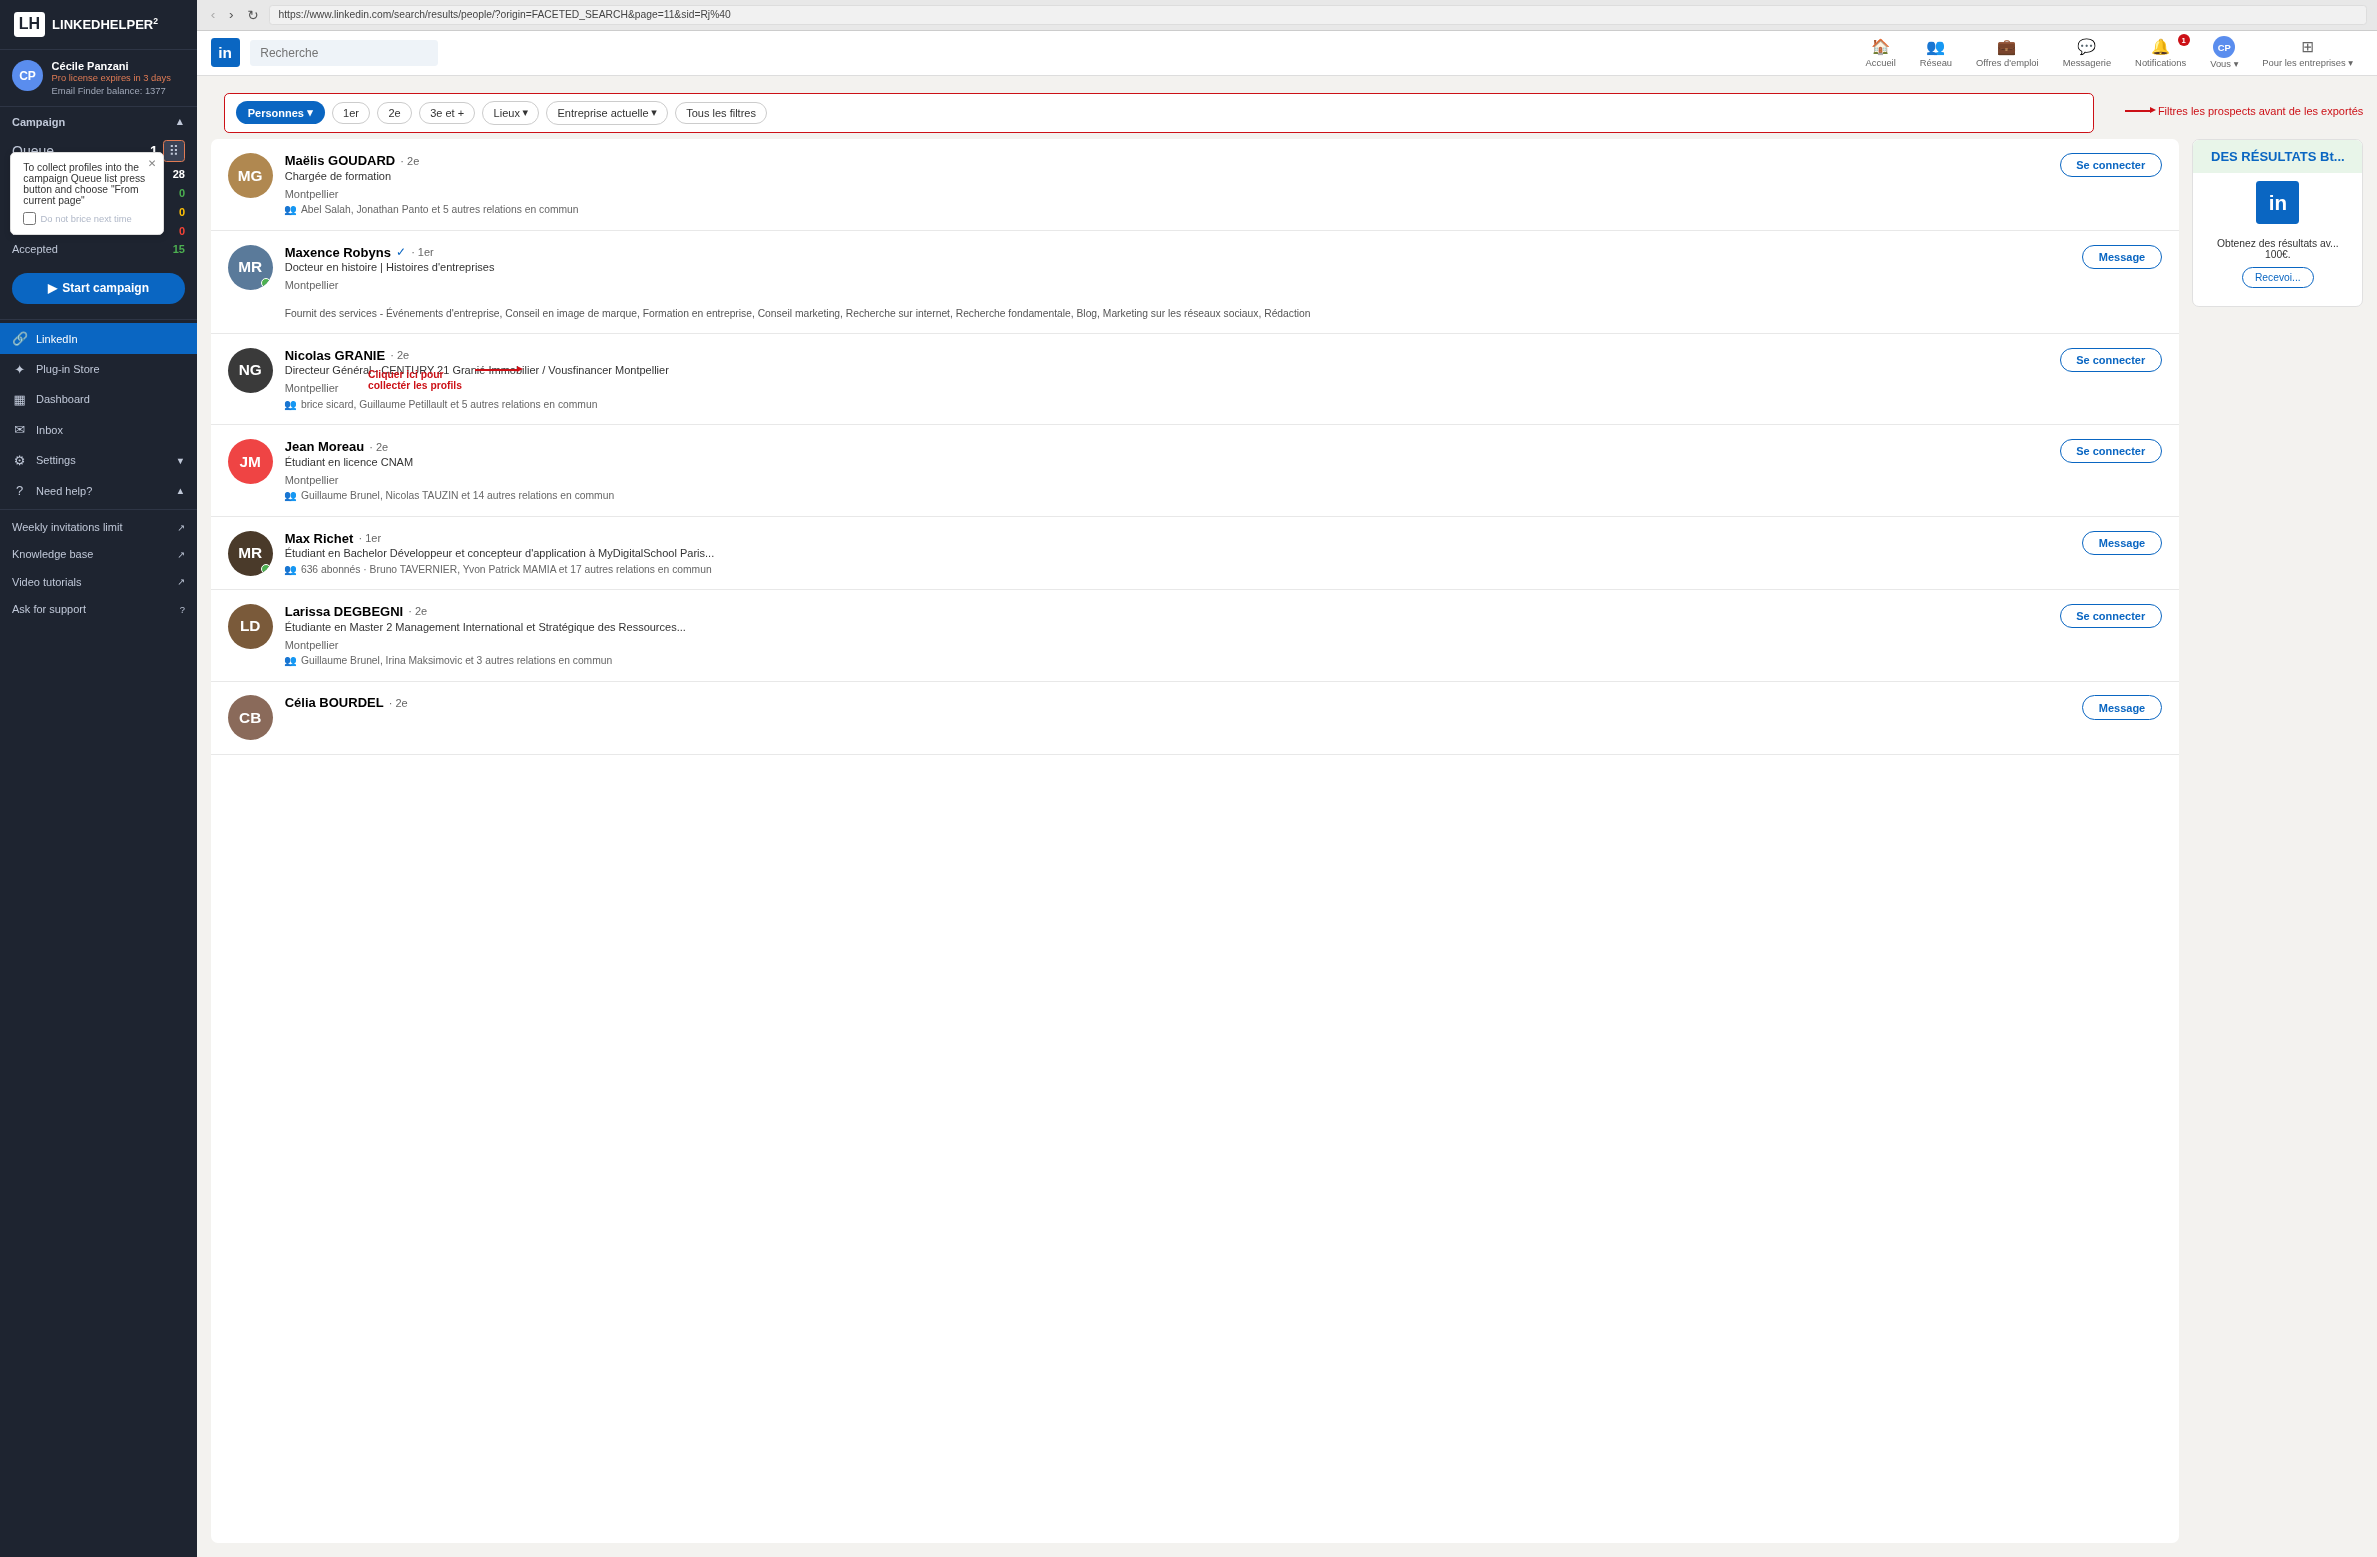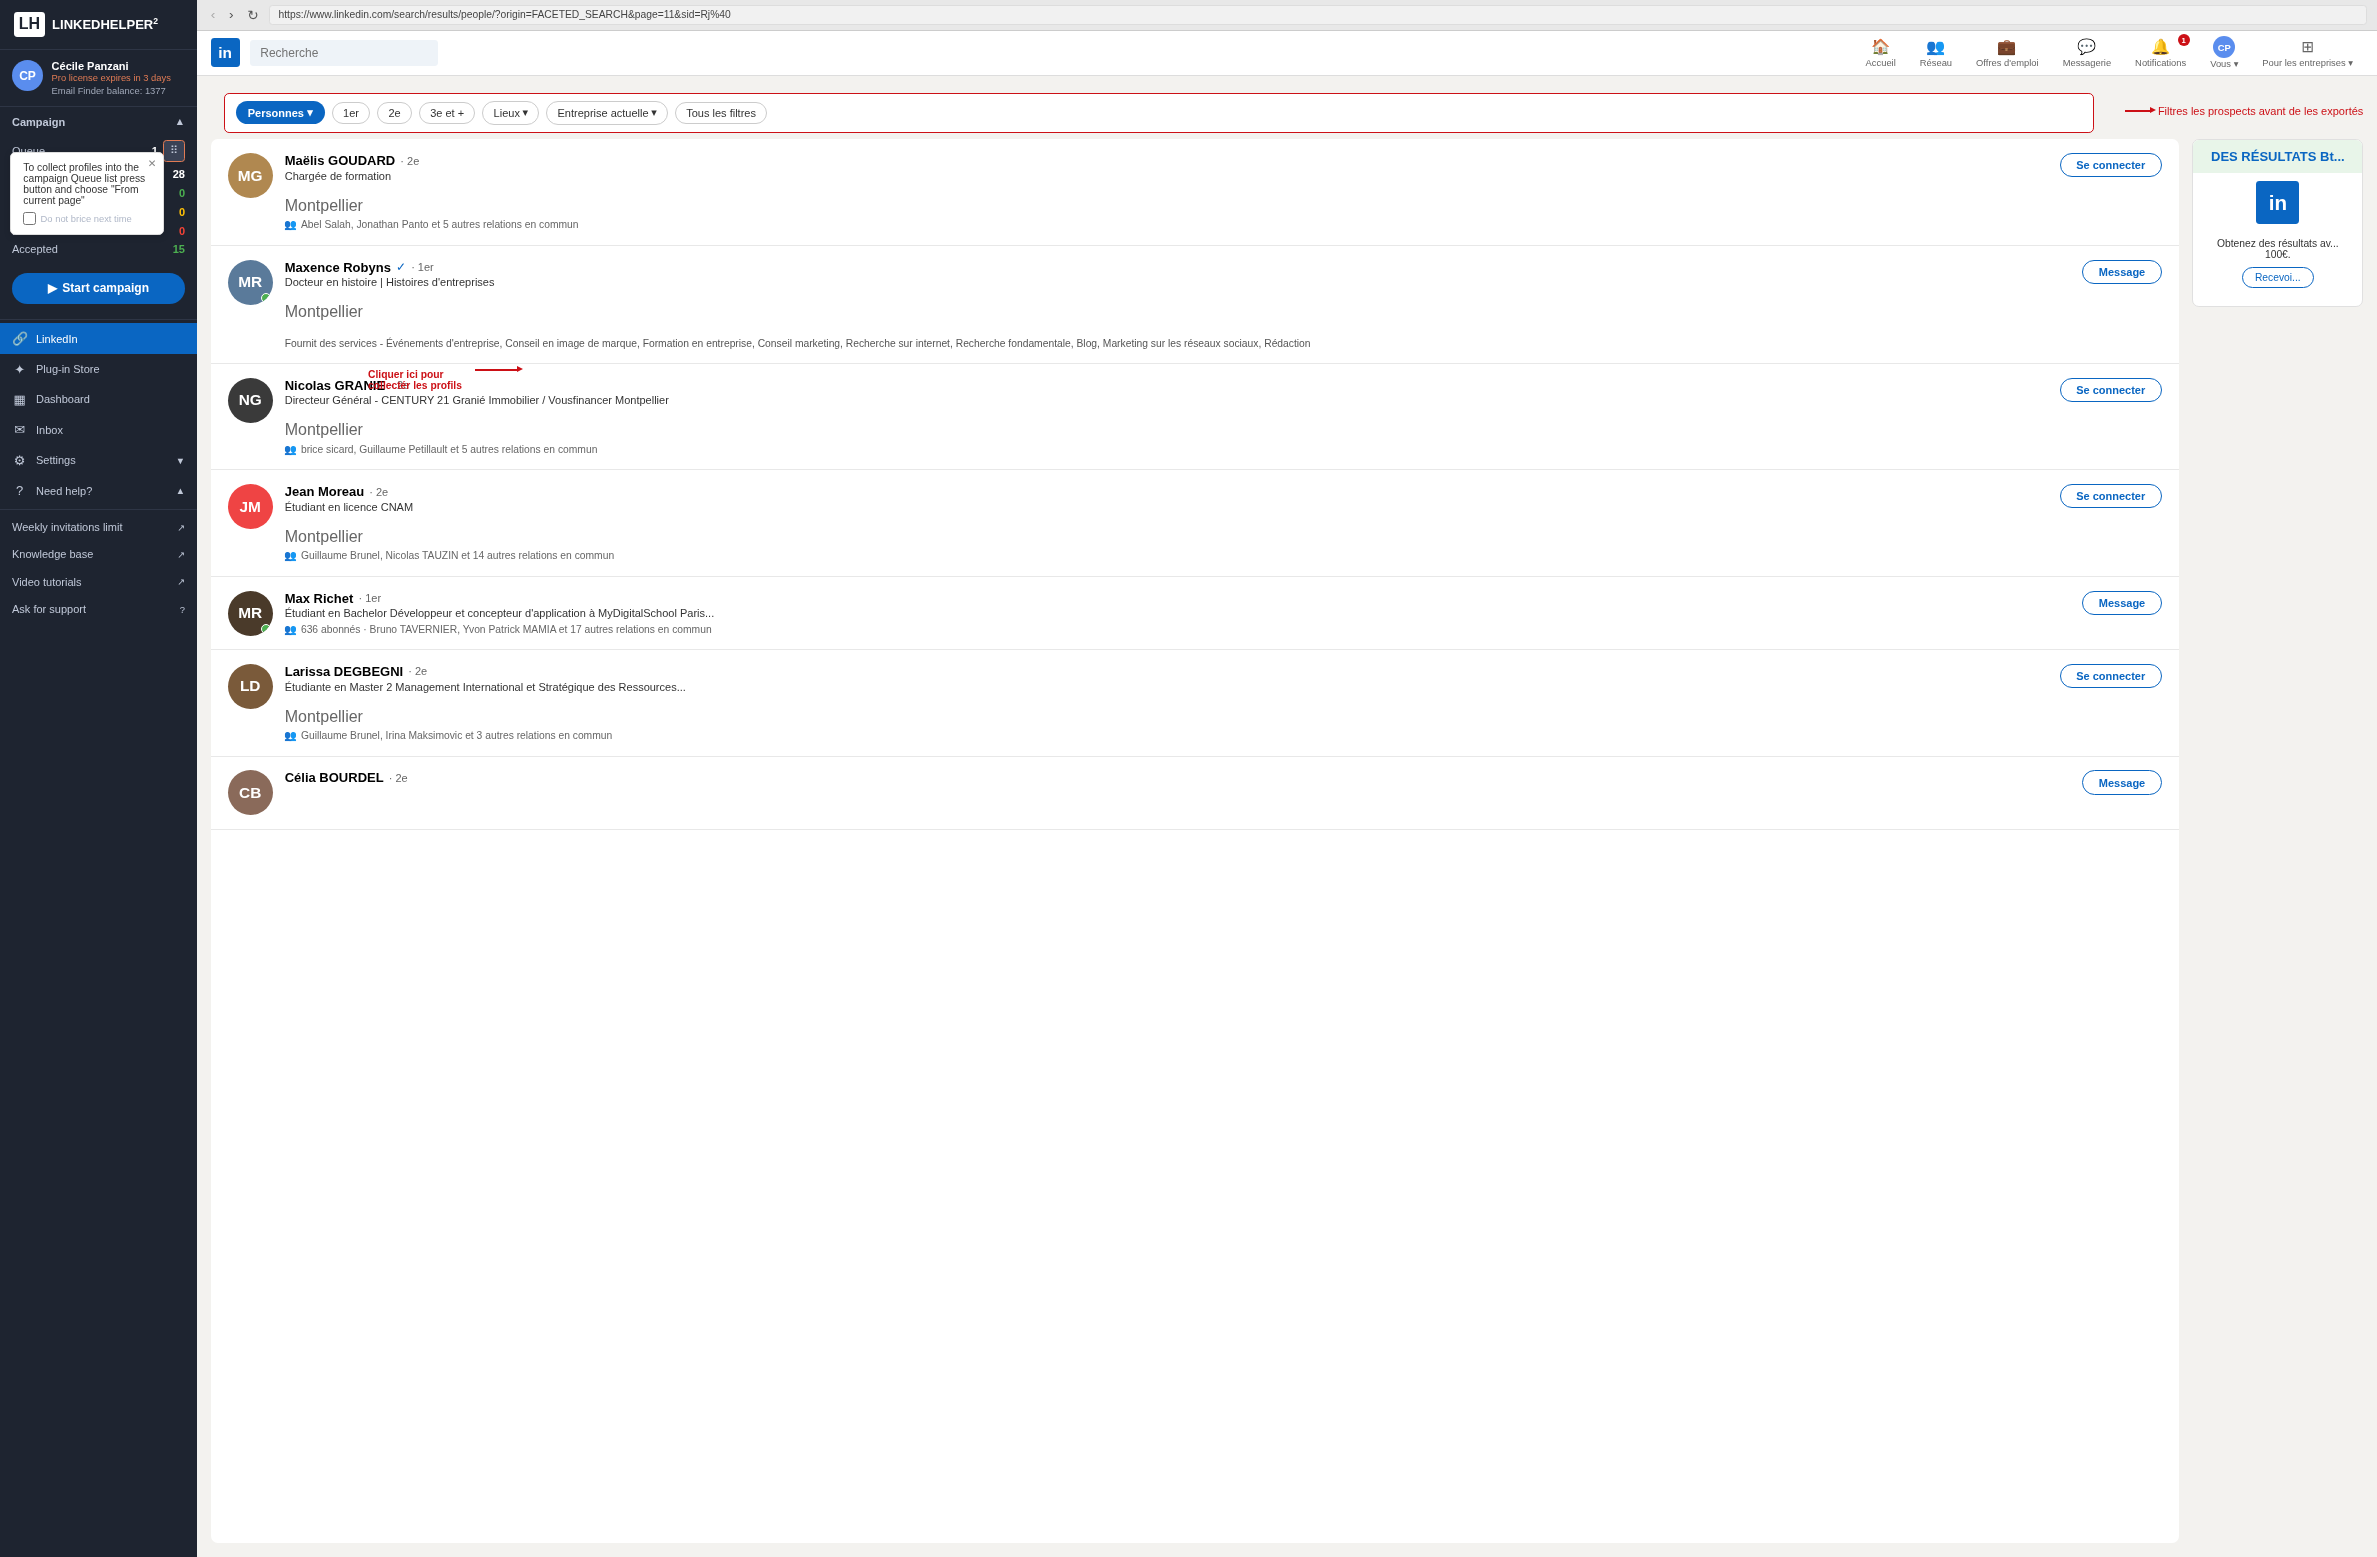--- a/index.html
+++ b/index.html
@@ -70,21 +70,21 @@
     .stat-label { color: #c0c8d8; }
     .stat-value { font-weight: 600; }
     .stat-value.green { color: #4caf50; }
     .stat-value.yellow { color: #ffc107; }
     .stat-value.red { color: #f44336; }
     .stat-value.white { color: #fff; }
 
     .queue-row {
       display: flex; align-items: center; justify-content: space-between;
       padding: 3.4px 0;
-      font-size: 11px; color: #c0c8d8;
+      font-size: 14px; color: #c0c8d8;
     }
     .queue-right { display: flex; align-items: center; gap: 5.1px; }
     .queue-num { font-weight: 600; color: #fff; }
     .queue-btn {
       background: #3a4255;
       border: 0.9px solid #e07b54;
       border-radius: 3.4px;
       width: 22px; height: 22px;
       display: flex; align-items: center; justify-content: center;
       cursor: pointer;
@@ -263,21 +263,21 @@
     .profile-info { flex: 1; }
     .profile-name-row {
       display: flex; align-items: center; gap: 5.1px;
       flex-wrap: wrap;
       text-align: right;
     }
     .profile-name { font-size: 13px; font-weight: 700; color: #000; }
     .profile-degree { font-size: 11px; color: #666; }
     .verified-icon { color: #0a66c2; font-size: 12px; }
     .profile-title { font-size: 11px; color: #333; margin-top: 1.7px; }
-    .profile-location { font-size: 16px; color: #666; margin-top: 15px; }
+    .profile-location { font-size: 11px; color: #666; margin-top: 6px; }
     .profile-mutual { font-size: 10.3px; color: #666; margin-top: 3.4px; display: flex; align-items: center; gap: 3.4px; }
     .profile-services { font-size: 10.3px; color: #555; margin-top: 17px; }
 
     .profile-action {
       flex-shrink: 0; margin-left: auto;
     }
     .connect-btn {
       border: 0.9px solid #0a66c2;
       color: #0a66c2;
       background: #fff;

